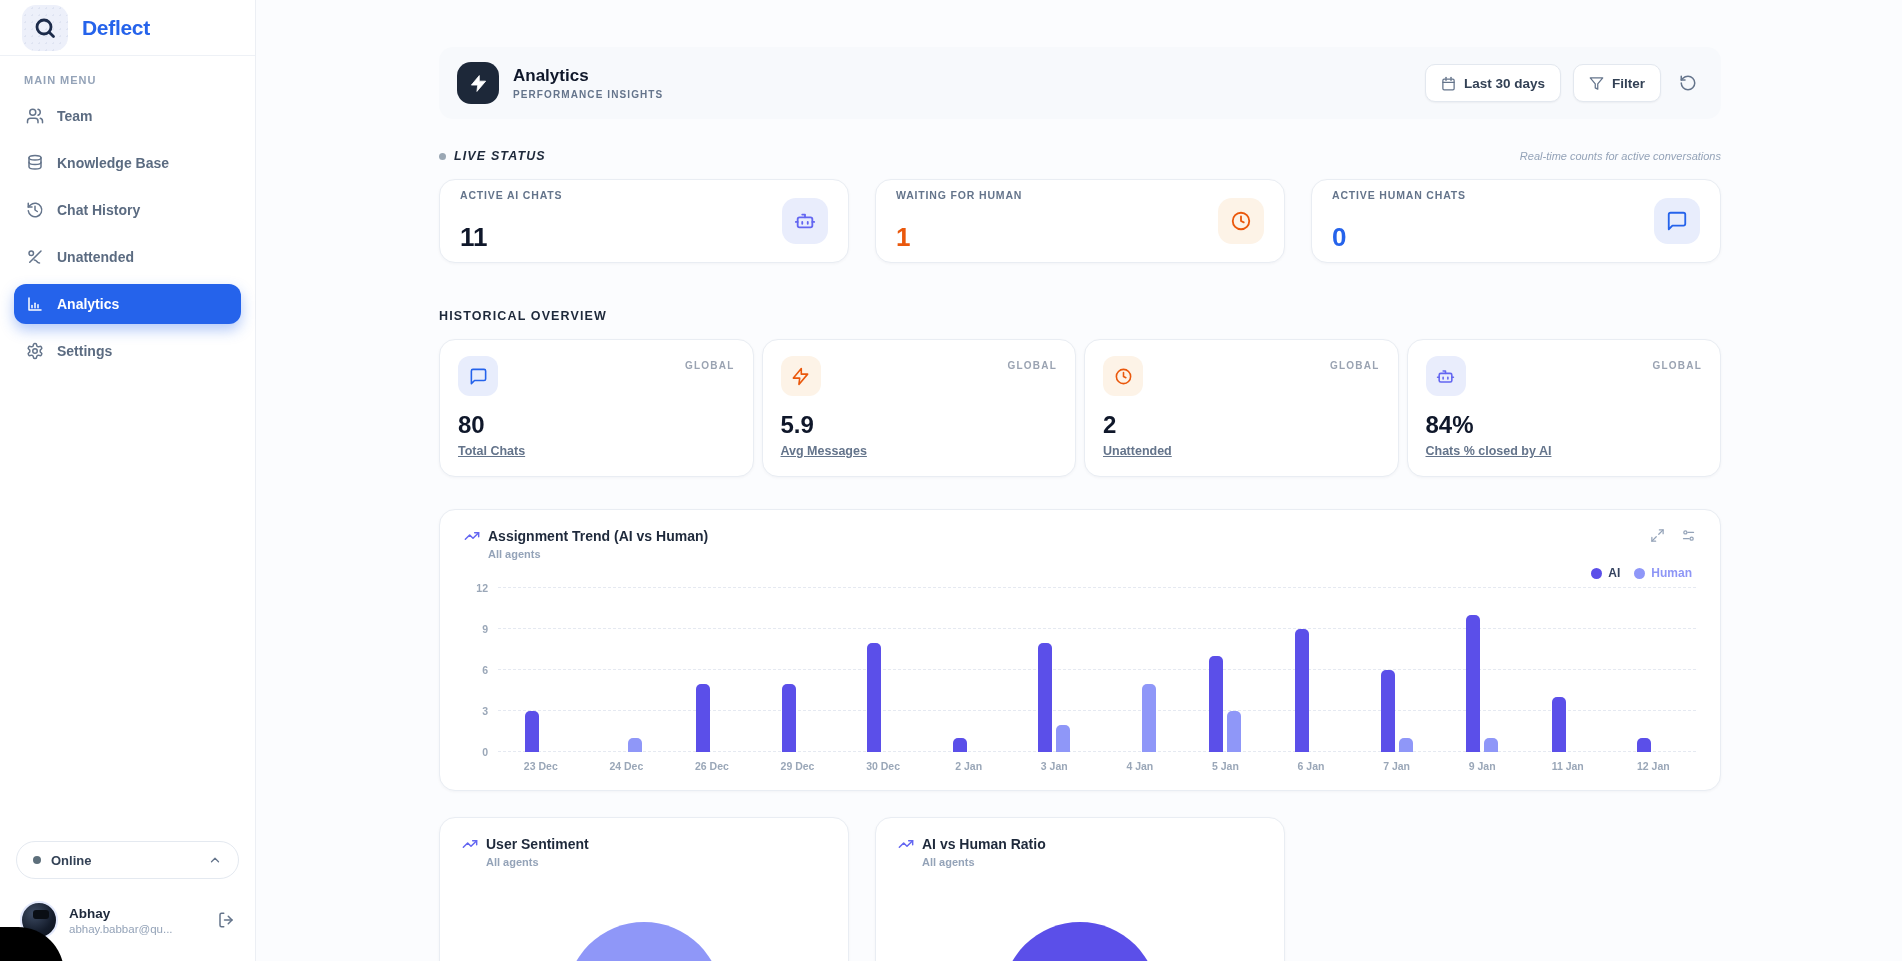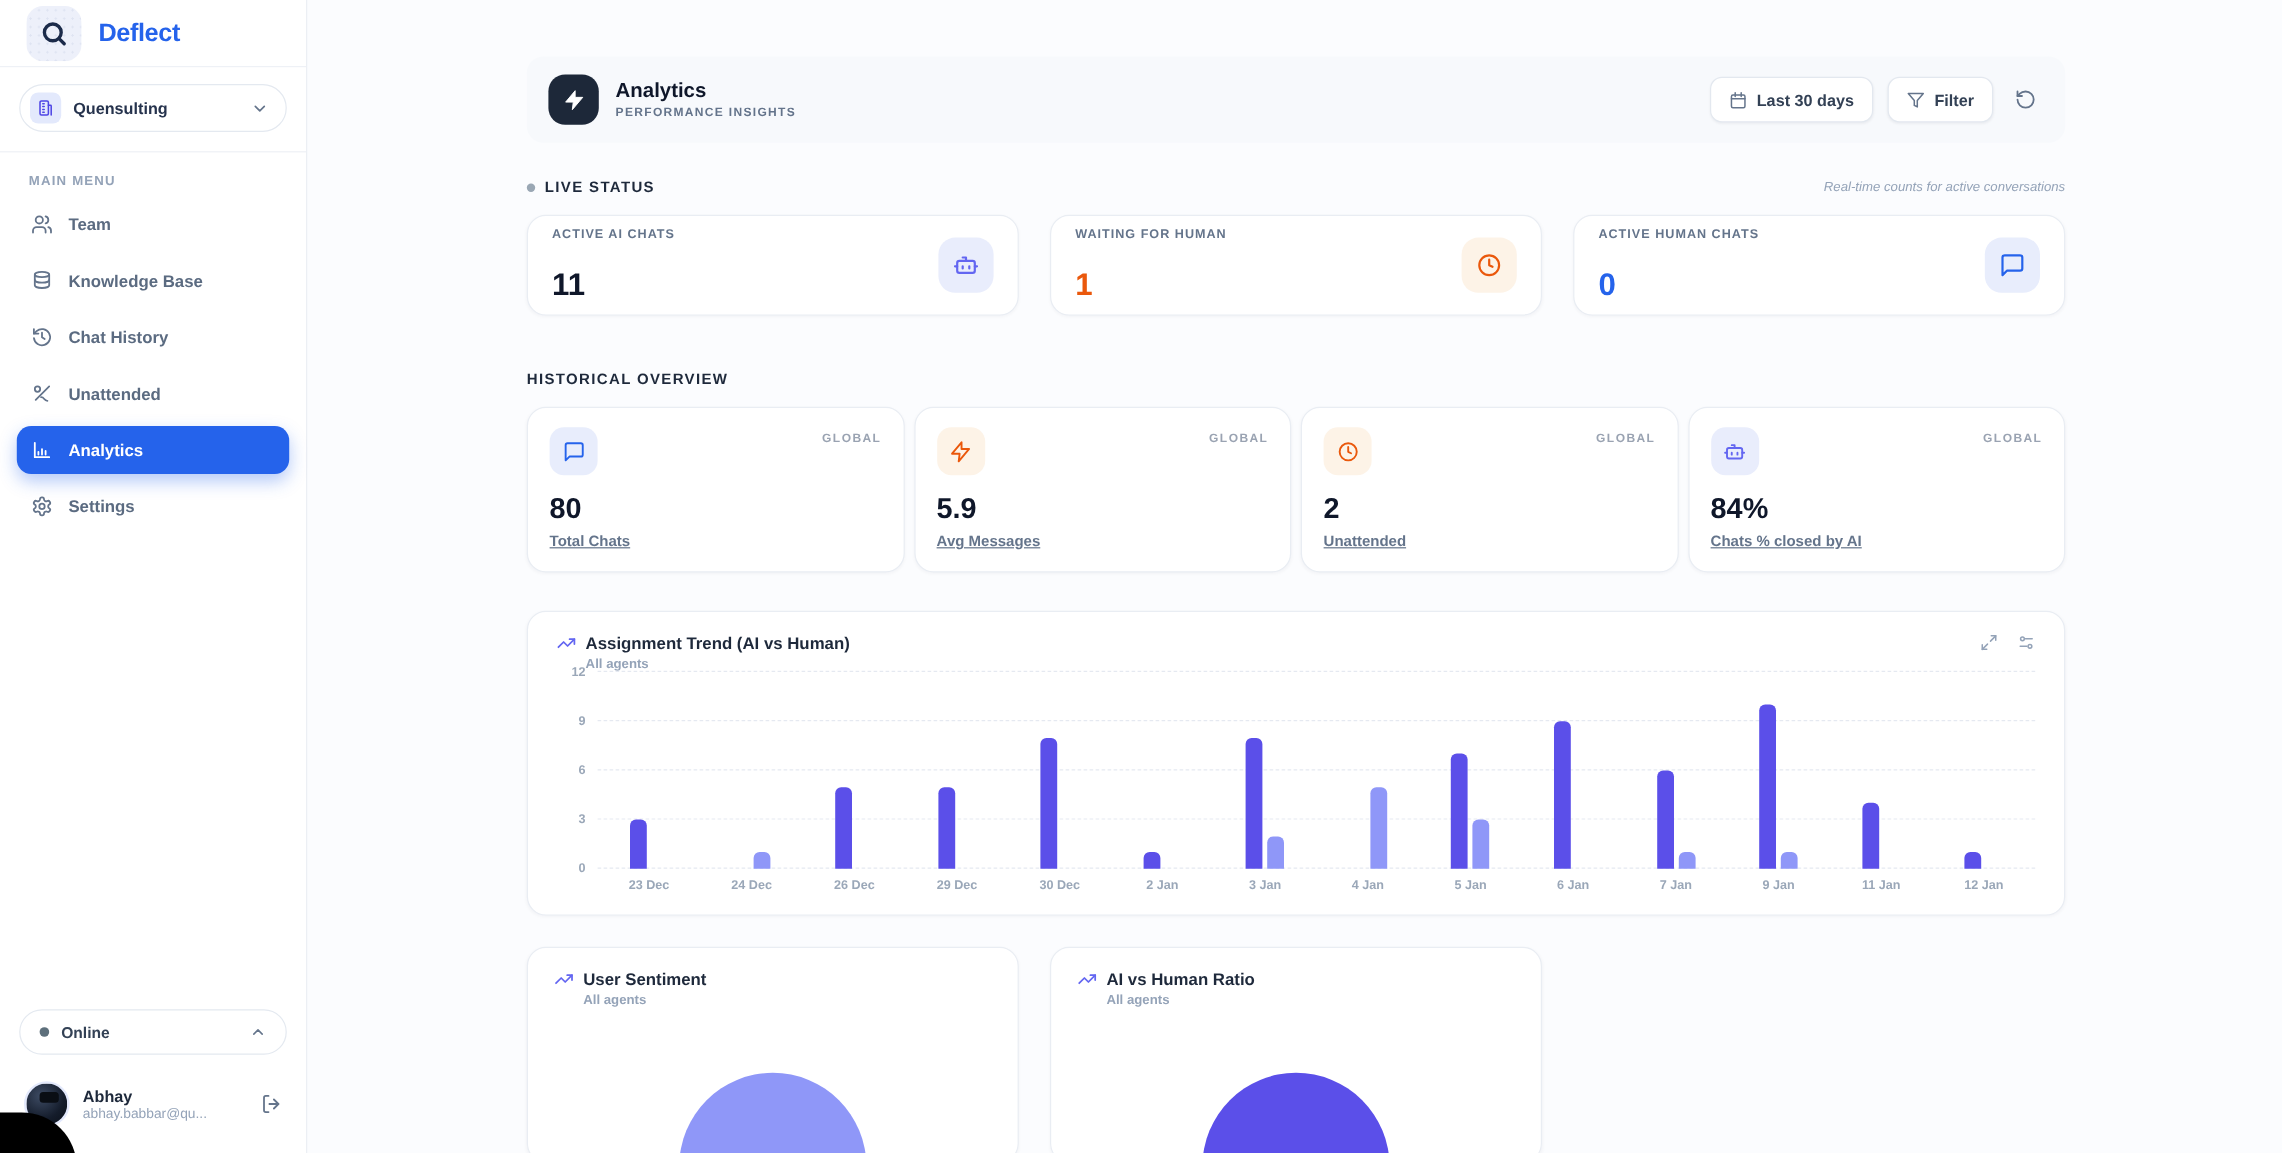--- a/index.html
+++ b/index.html
@@ -103,21 +103,21 @@
     background:#fff; border:1px solid #e3e8ef; border-radius:10px;
     font-size:13.5px; font-weight:700; color:#334155; cursor:pointer;
     box-shadow:0 1px 2px rgba(16,24,40,.05);
   }
   .btn .bicon { display:flex; color:#64748b; }
   .icon-btn { background:none; border:none; color:#64748b; display:flex; cursor:pointer; padding:6px; }
 
   .section-row { display:flex; align-items:center; margin-bottom:16px; }
   .section-heading {
     display:flex; align-items:center; gap:8px;
-    font-size:12.5px; font-weight:800; color:#1e293b; letter-spacing:0.09em;
+    font-size:12.5px; font-weight:800; color:#1e293b; letter-spacing:0.09em;font-style:italic;
   }
   .heading-dot { width:7px; height:7px; border-radius:50%; background:#9aa7b4; }
   .section-caption { margin-left:auto; font-size:11px; font-style:italic; color:#94a3b8; }
 
   .live-cards { display:grid; grid-template-columns:repeat(3,1fr); gap:26px; margin-bottom:46px; }
   .live-card {
     background:#fff; border:1px solid #e9edf3; border-radius:16px;
     padding:18px 20px; height:84px; display:flex; align-items:center;
     box-shadow:0 1px 3px rgba(16,24,40,.04);
   }
@@ -217,37 +217,20 @@
         <span>
           <svg width="24" height="24" viewBox="0 0 24 24" fill="none" stroke="#1c2b4a" stroke-width="2.8" stroke-linecap="round" stroke-linejoin="round">
               <circle cx="11" cy="11" r="7"></circle>
               <line x1="20.5" y1="20.5" x2="16.2" y2="16.2"></line>
             </svg>
         </span>
       </div>
       <div class="logo-text">Deflect</div>
     </div>
 
-    <div class="org-section">
-      <div class="org-pill">
-        <span class="org-icon-tile">
-          <svg width="14" height="14" viewBox="0 0 24 24" fill="none" stroke="currentColor" stroke-width="2.2" stroke-linecap="round" stroke-linejoin="round">
-              <rect x="4" y="2" width="12" height="20" rx="2"></rect>
-              <path d="M16 8h3a1 1 0 0 1 1 1v13"></path>
-              <path d="M8 6h2M8 10h2M8 14h2M8 18h2"></path>
-            </svg>
-        </span>
-        <span class="org-name">Quensulting</span>
-        <span class="chev">
-          <svg width="15" height="15" viewBox="0 0 24 24" fill="none" stroke="currentColor" stroke-width="2.2" stroke-linecap="round" stroke-linejoin="round">
-              <polyline points="6 9 12 15 18 9"></polyline>
-            </svg>
-        </span>
-      </div>
-    </div>
 
     <div class="menu-label">MAIN MENU</div>
 
     <nav class="nav">
       <div class="nav-item">
         <span class="nicon">
           <svg width="18" height="18" viewBox="0 0 24 24" fill="none" stroke="currentColor" stroke-width="2" stroke-linecap="round" stroke-linejoin="round">
               <path d="M16 21v-2a4 4 0 0 0-4-4H6a4 4 0 0 0-4 4v2"></path>
               <circle cx="9" cy="7" r="4"></circle>
               <path d="M22 21v-2a4 4 0 0 0-3-3.87"></path>
@@ -512,20 +495,30 @@
               <svg width="15" height="15" viewBox="0 0 24 24" fill="none" stroke="currentColor" stroke-width="2" stroke-linecap="round" stroke-linejoin="round">
                   <path d="M20 7h-9"></path>
                   <circle cx="7" cy="7" r="2.5"></circle>
                   <path d="M4 17h9"></path>
                   <circle cx="17" cy="17" r="2.5"></circle>
                 </svg>
             </span>
           </div>
         </div>
 
+        <div class="legend">
+          <span class="legend-item">
+            <span class="legend-dot" style="background: rgb(91, 79, 233);"></span>
+            <span class="legend-label-ai">AI</span>
+          </span>
+          <span class="legend-item">
+            <span class="legend-dot" style="background: rgb(143, 151, 248);"></span>
+            <span class="legend-label-human">Human</span>
+          </span>
+        </div>
 
         <div class="plot-wrap">
           <div class="y-axis" id="y-axis">
               <span class="y-tick" style="bottom: 0%;">0</span>
               <span class="y-tick" style="bottom: 25%;">3</span>
               <span class="y-tick" style="bottom: 50%;">6</span>
               <span class="y-tick" style="bottom: 75%;">9</span>
               <span class="y-tick" style="bottom: 100%;">12</span>
             </div>
           <div class="plot" id="plot">

